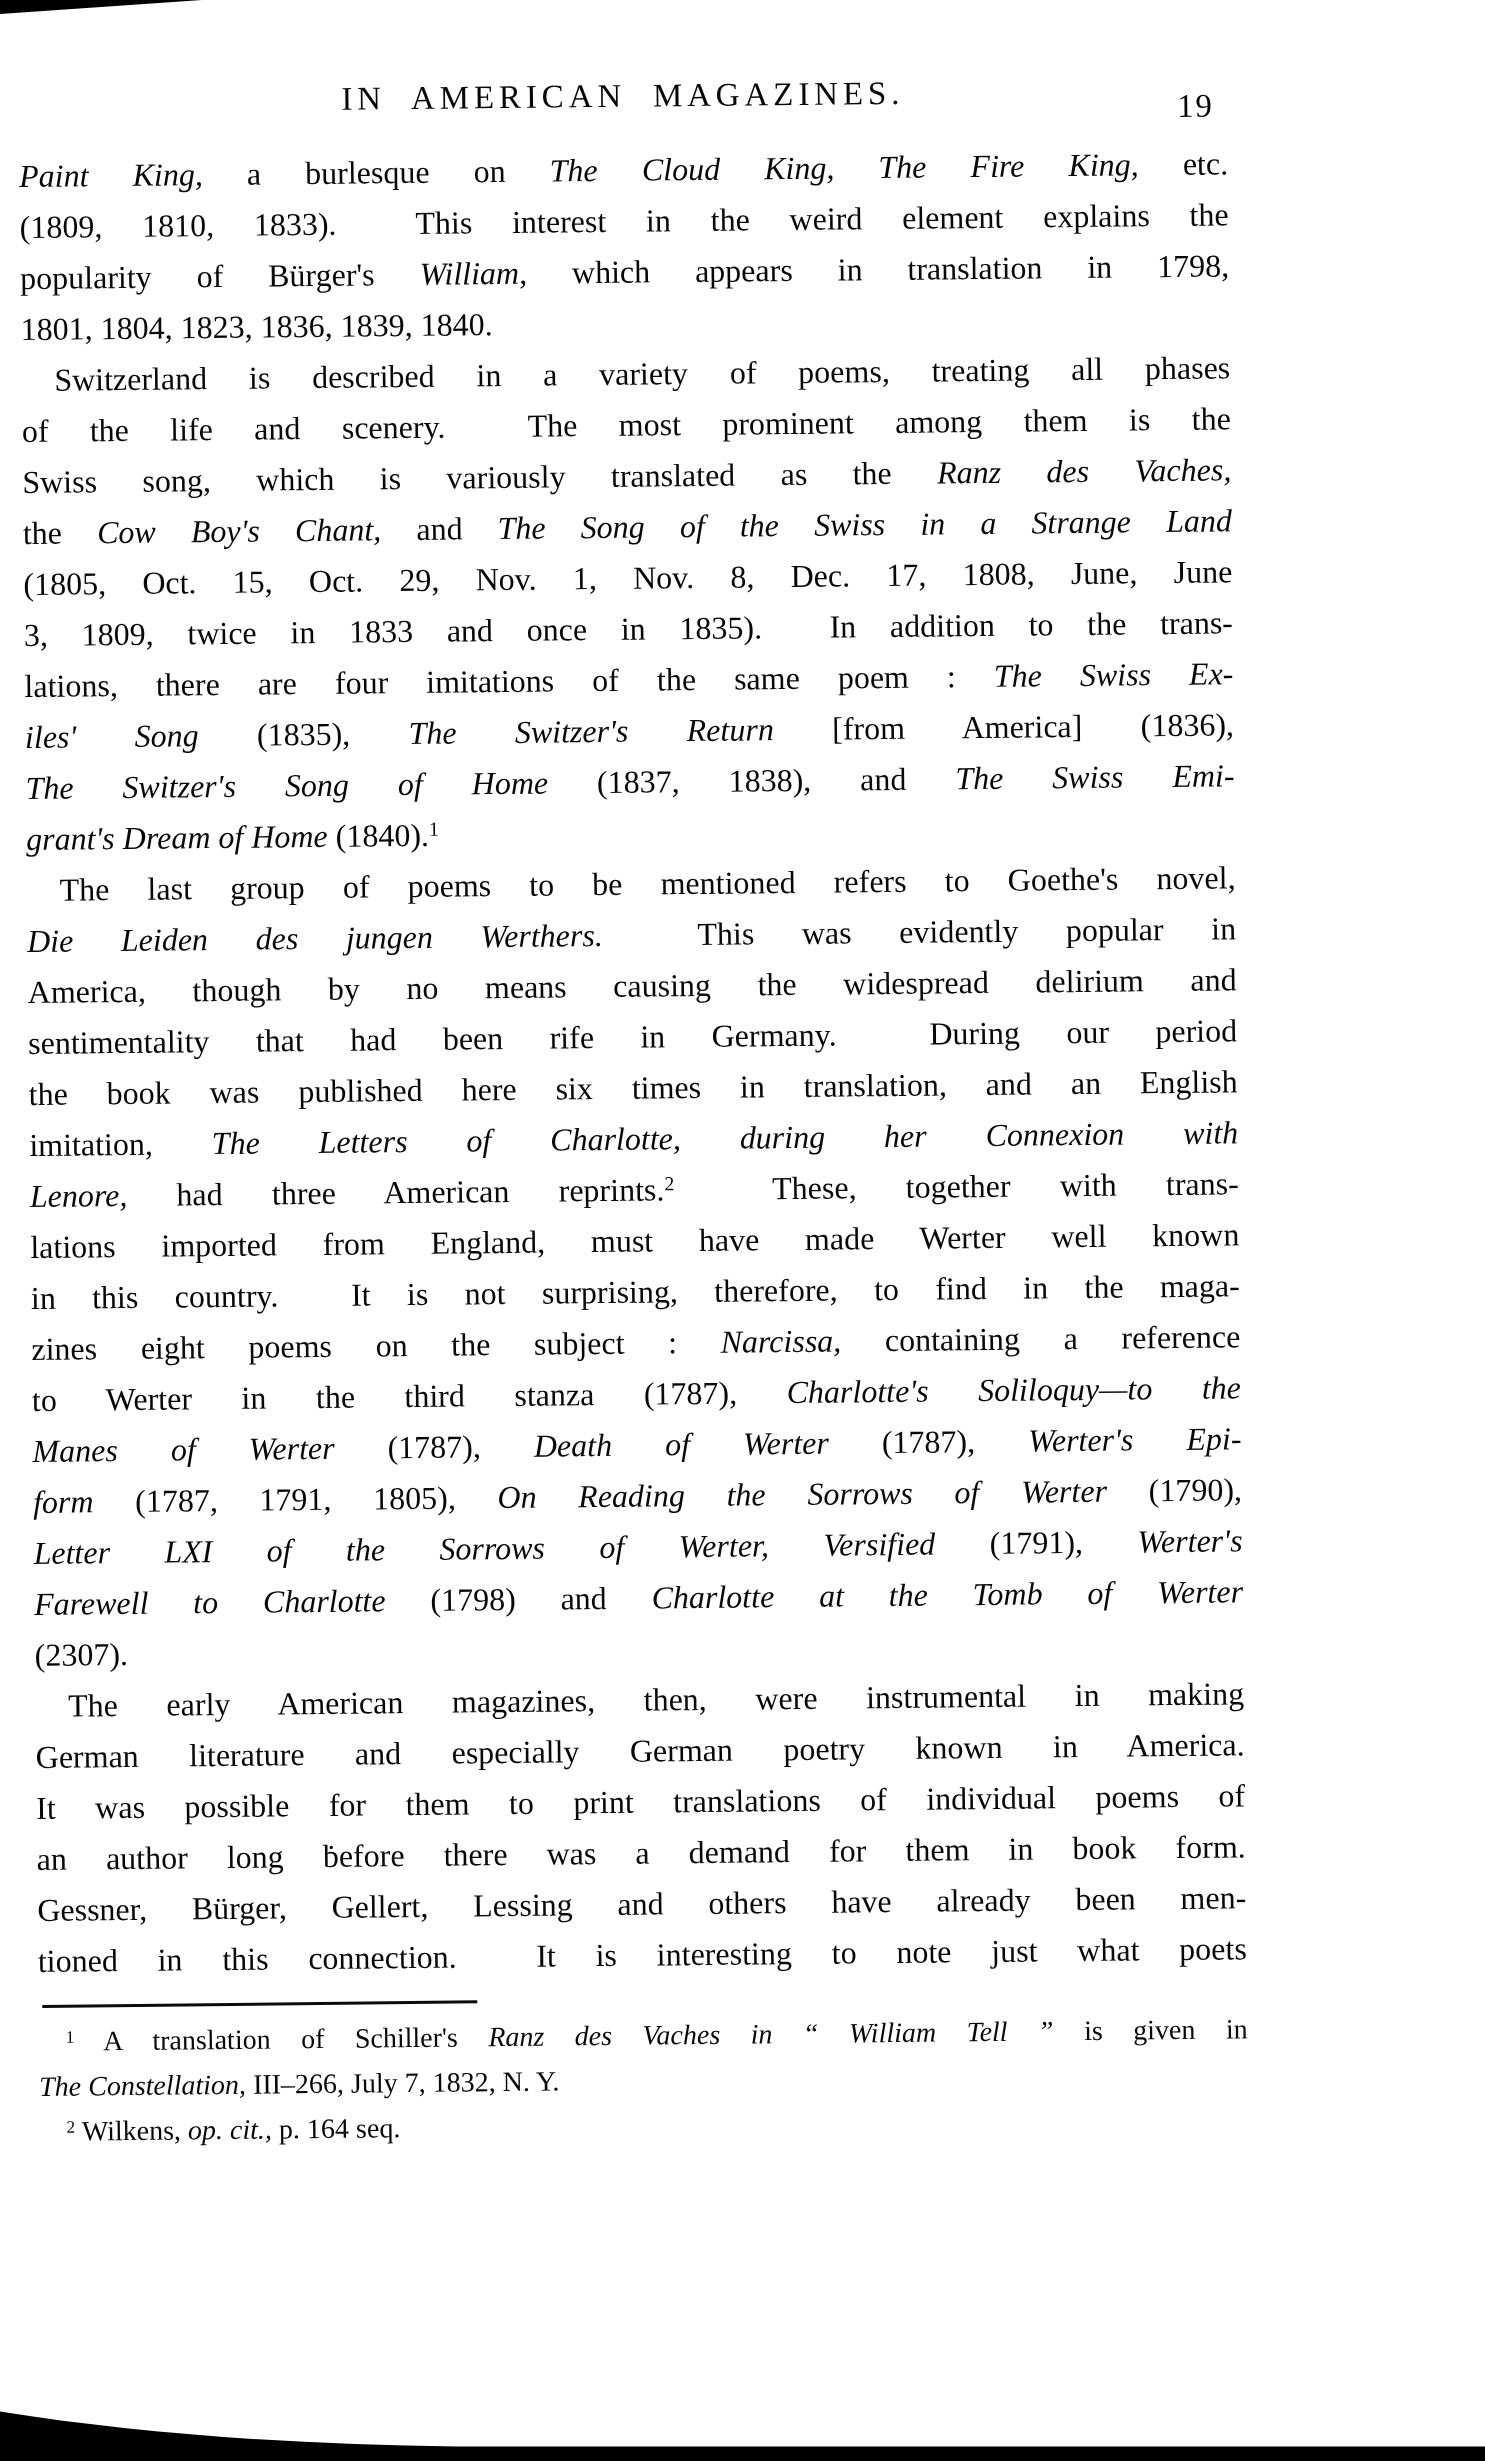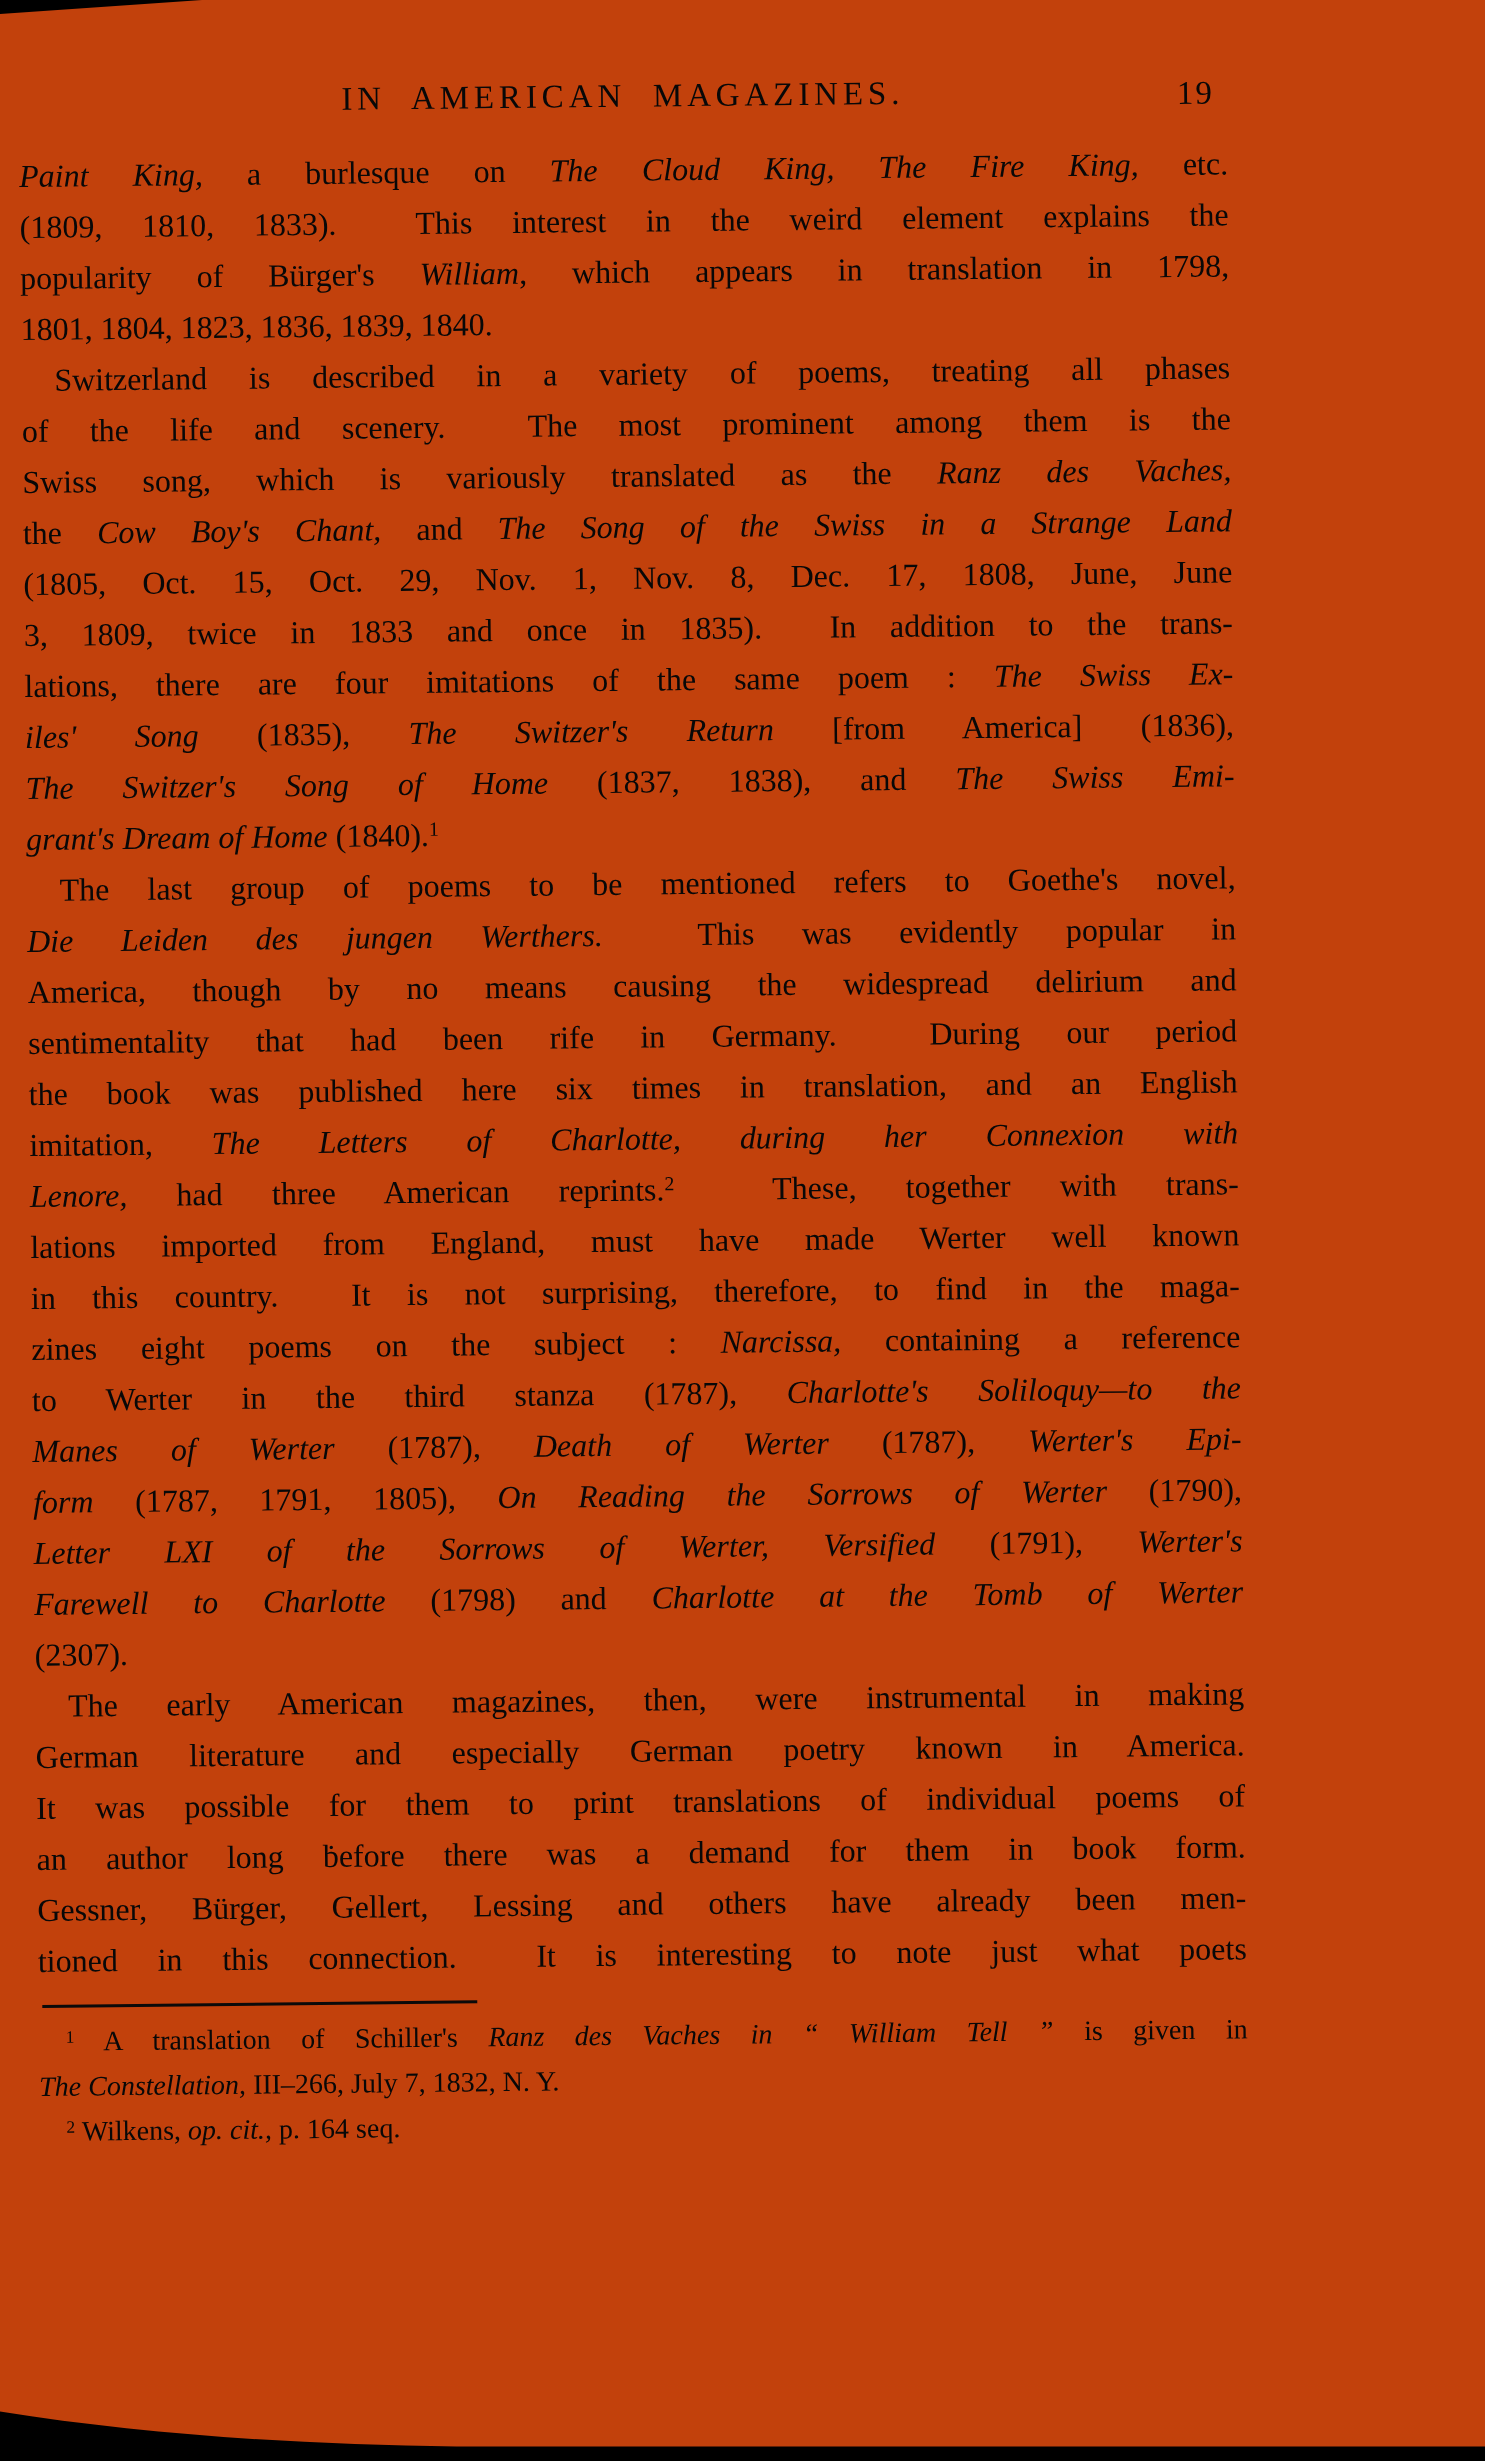--- a/index.html
+++ b/index.html
@@ -1,38 +1,38 @@
 <!DOCTYPE html>
 <html><head>
 <meta charset="utf-8">
 <style>
   html,body{margin:0;padding:0;background:#e8e8e8;}
   .page{
     position:relative;
     width:1486px;height:2462px;
-    background:#c2410c;
+    background:#ffffff;
     overflow:hidden;
     font-family:"Liberation Serif", serif;
     color:#080808;
   }
   .content{
     position:absolute;left:29px;top:83px;width:1209px;
     transform:rotate(-0.6deg);
     transform-origin:0 50%;
   }
   .header{
     position:relative;height:47px;margin-bottom:21.3px;
     font-size:33px;line-height:39px;
   }
   .header .title{
     display:block;text-align:center;
     letter-spacing:4.9px;word-spacing:13.6px;
   }
   .header .pagenum{
-    position:absolute;right:13.6px;top:3px;
+    position:absolute;right:13.6px;top:16px;
     font-size:33px;letter-spacing:1.9px;margin-left:20px;
   }
   .bl{
     font-size:32px;line-height:51px;height:51px;
     white-space:nowrap;overflow:visible;
   }
   .bl.just{white-space:normal;text-align:justify;text-align-last:justify;}
   .bl.ind{text-indent:33px;}
   .fnrule{
     width:435px;height:2.9px;background:#0a0a0a;

